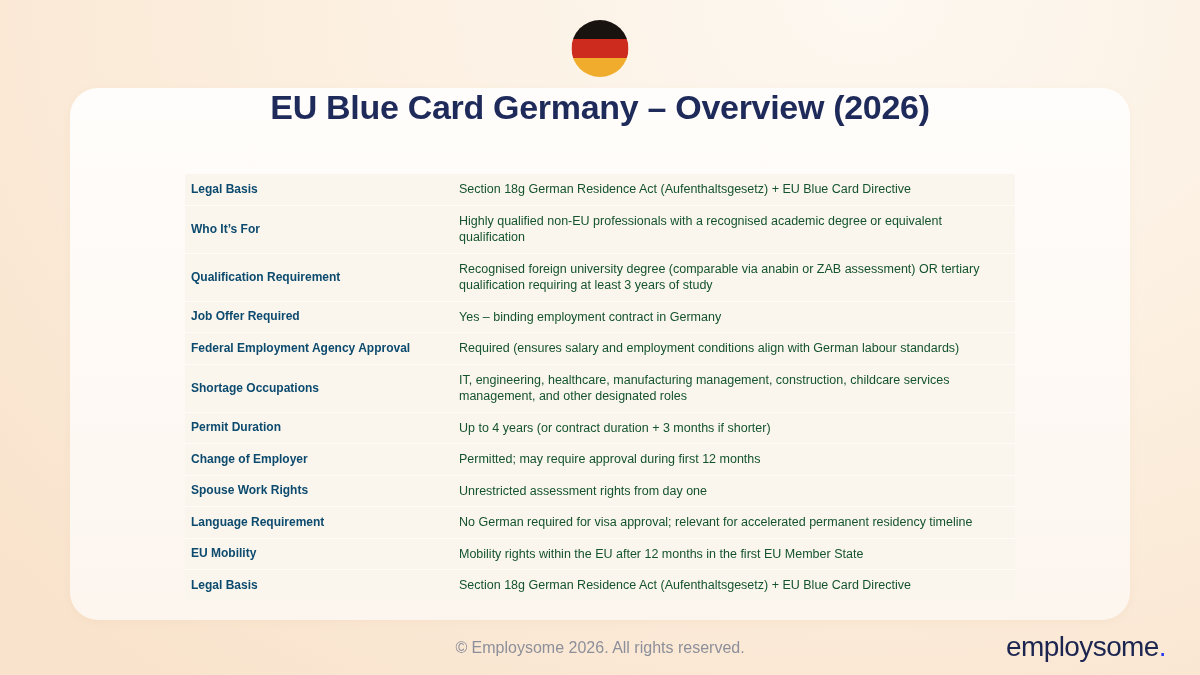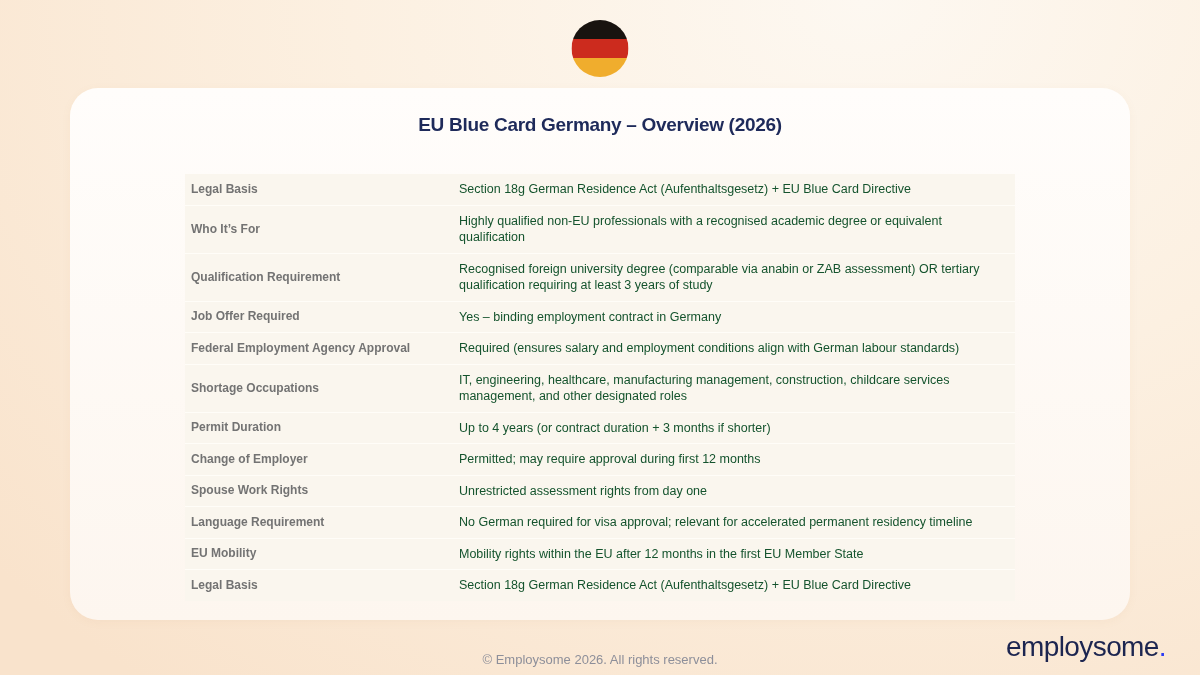--- a/index.html
+++ b/index.html
@@ -34,23 +34,22 @@
     left: 70px;
     top: 88px;
     width: 1060px;
     height: 532px;
     border-radius: 28px;
     background: linear-gradient(180deg, #fffdfb 0%, #fdf6ef 100%);
     box-shadow: 0 2px 10px rgba(180, 130, 80, 0.06);
   }
   .card-title {
     margin: 0;
-    padding-top: 26px;
     text-align: center;
-    font-size: 19px;
+    font-size: 34px;
     font-weight: 700;
     letter-spacing: -0.3px;
     color: #1e2a5a;
   }
   .info-table {
     position: absolute;
     left: 115px;
     top: 86px;
     width: 830px;
     background: #faf6ee;
@@ -60,37 +59,37 @@
     align-items: center;
     padding: 7px 10px 7px 6px;
     border-bottom: 1px solid #fffdf8;
   }
   .row:last-child { border-bottom: none; }
   .row-label {
     width: 268px;
     flex: 0 0 268px;
     font-size: 12px;
     font-weight: 700;
-    color: #737373;
+    color: #0c4a6e;
     line-height: 15px;
   }
   .row-value {
     flex: 1;
     max-width: 552px;
     font-size: 12.5px;
     color: #14532d;
     line-height: 16.5px;
   }
   .footer-copy {
     position: absolute;
     left: 0;
-    bottom: 8px;
+    bottom: 18px;
     width: 100%;
     text-align: center;
-    font-size: 13px;
+    font-size: 16px;
     color: #8d8f9a;
   }
   .brand-logo {
     position: absolute;
     right: 34px;
     bottom: 12px;
     font-size: 28px;
     font-weight: 400;
     letter-spacing: -0.6px;
     color: #1c2550;

